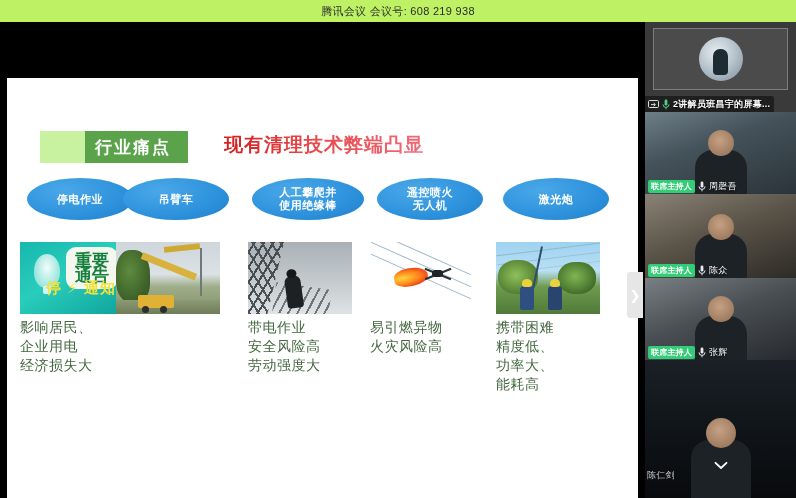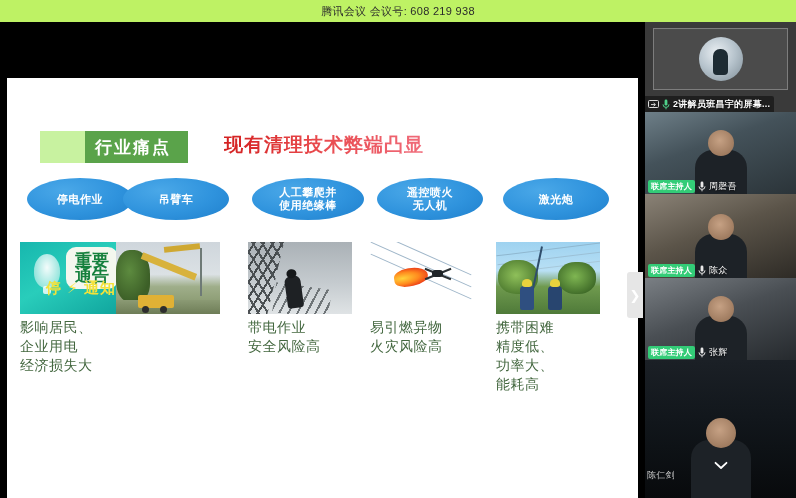--- a/index.html
+++ b/index.html
@@ -315,20 +315,21 @@
           <div class="thumb">
             <div class="img-tower">
               <div class="tower-lattice"></div>
               <div class="tower-ladder"></div>
               <div class="tower-man"></div>
             </div>
           </div>
           <div class="caption">
             <span class="l">带电作业</span>
             <span class="l">安全风险高</span>
+            <span class="l">劳动强度大</span>
           </div>
         </div>
 
         <div class="col c3">
           <div class="pill">
             <div>
               <span class="l">遥控喷火</span>
               <span class="l">无人机</span>
             </div>
           </div>

